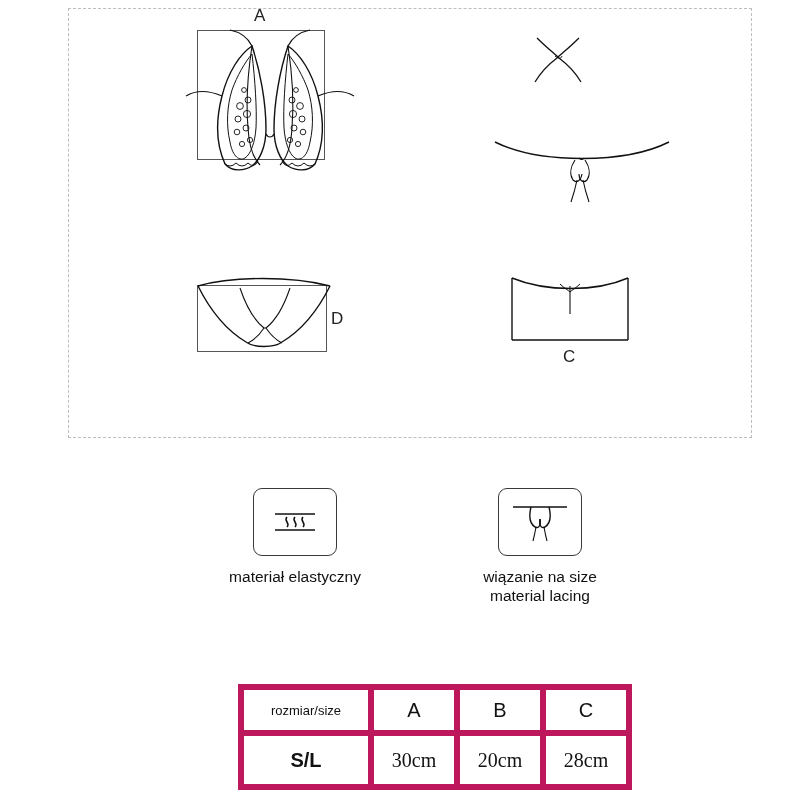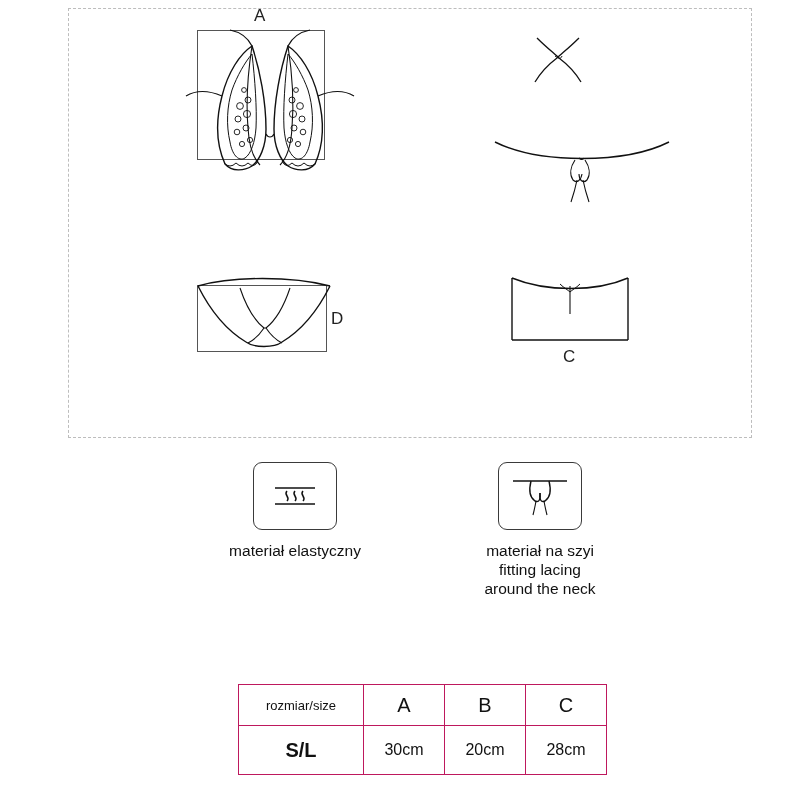--- a/index.html
+++ b/index.html
@@ -63,21 +63,21 @@
   .art-bra   { left: 160px; top: 24px; }
   .art-thong { left: 170px; top: 262px; }
   .art-bow   { left: 515px; top: 30px; }
   .art-strap { left: 487px; top: 130px; }
   .art-back  { left: 500px; top: 270px; }
 
   
   .features {
     position: absolute;
     left: 0;
-    top: 462px;
+    top: 488px;
     width: 800px;
     height: 170px;
   }
   .feature {
     position: absolute;
     text-align: center;
   }
   .feature-1 { left: 205px; top: 0; width: 180px; }
   .feature-2 { left: 425px; top: 0; width: 230px; }
 
@@ -104,21 +104,21 @@
   .feature-caption div { white-space: nowrap; }
 
   
   .size-table {
     position: absolute;
     left: 238px;
     top: 684px;
     border-collapse: collapse;
   }
   .size-table td {
-    border: 1px solid #be185d;
+    border: 6px solid #be185d;
     text-align: center;
     vertical-align: middle;
     font-family: "Liberation Sans", sans-serif;
     color: #111;
   }
   .size-table .hdr-label {
     font-size: 13px;
     padding: 6px 10px;
     width: 104px;
     height: 28px;
@@ -127,22 +127,23 @@
     font-size: 20px;
     width: 78px;
     height: 28px;
   }
   .size-table .val-size {
     font-size: 20px;
     height: 46px;
     font-weight: bold;
   }
   .size-table .val-num {
-    font-size: 16px;
+    font-size: 20px;
     height: 46px;
+    font-family: Liberation Serif, serif;
   }
 </style>
 </head>
 <body>
 
 <div class="page">
 
   <div class="diagram-frame"></div>
 
   <div class="guide-box guide-a"></div>
@@ -276,23 +277,22 @@
       <div class="icon-box">
         <svg width="62" height="46" viewBox="0 0 62 46" fill="none" stroke="#111" stroke-width="1.4">
           <path d="M4 8 L58 8"></path>
           <path d="M22 8 C20 16 20 24 26 28 C30 30 32 26 31 20"></path>
           <path d="M40 8 C42 16 42 24 36 28 C32 30 30 26 31 20"></path>
           <path d="M27 28 C26 34 25 38 24 42" stroke-width="1.1"></path>
           <path d="M35 28 C36 34 37 38 38 42" stroke-width="1.1"></path>
         </svg>
       </div>
       <div class="feature-caption">
-        <div>materiał na szyi</div>
-        <div>fitting lacing</div>
-        <div>around the neck</div>
+        <div>wiązanie na size</div>
+        <div>material lacing</div>
       </div>
     </div>
 
   </div>
 
   <table class="size-table">
     <tbody>
       <tr>
         <td class="hdr-label">rozmiar/size</td>
         <td class="hdr-col">A</td>

